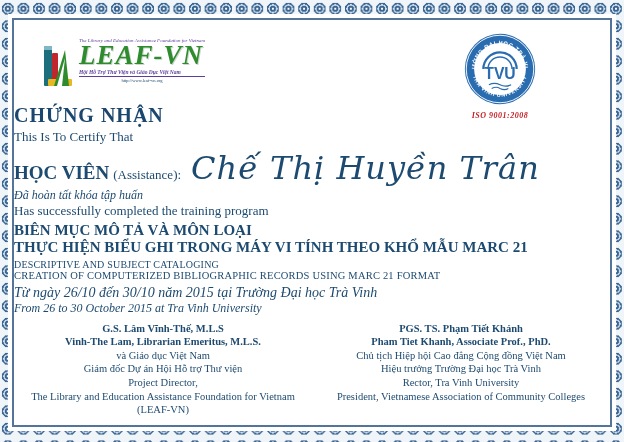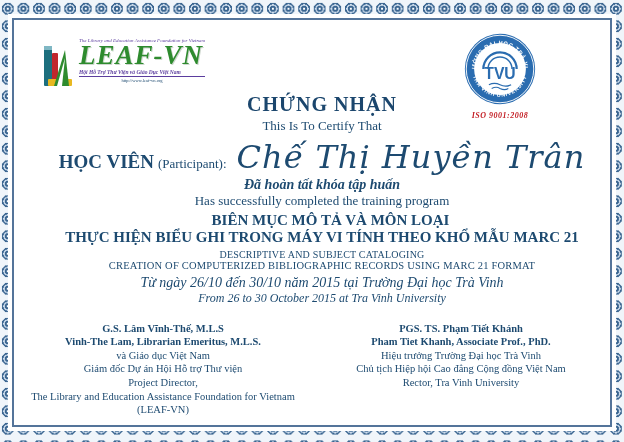--- a/index.html
+++ b/index.html
@@ -23,30 +23,30 @@
   .leaf-top{font-size:5px;font-style:italic;color:#5b3d9e;white-space:nowrap;}
   .leaf-name{font-size:27px;font-style:italic;color:#2e8b2e;font-weight:bold;line-height:0.95;
     text-shadow:1px 1px 0 #cfd8cf;letter-spacing:1px;}
   .leaf-vi{font-size:5.5px;font-style:italic;color:#5b3d9e;border-bottom:1px solid #5b3d9e;
     padding-bottom:1px;white-space:nowrap;font-weight:bold;}
   .leaf-url{font-size:4.5px;color:#1d4a70;text-align:center;margin-top:1px;}
   
   .tvu{position:absolute;right:68px;top:12px;width:84px;text-align:center;}
   .iso{font-size:8px;font-weight:bold;font-style:italic;color:#c42127;margin-top:1px;letter-spacing:0.5px;}
   
-  .content{position:absolute;left:0;right:0;top:73px;text-align:center;color:#1d4a70;padding-left:20px;}
+  .content{position:absolute;left:0;right:0;top:84px;text-align:left;color:#1d4a70;}
   .title{font-size:20px;font-weight:bold;letter-spacing:1px;color:#1b466d;}
   .subtitle{font-size:13px;margin-top:2px;}
   .name-row{margin-top:4px;white-space:nowrap;}
   .pl{font-size:19px;font-weight:bold;}
   .pl-en{font-size:13px;font-weight:normal;}
   .pname{font-size:32px;font-style:italic;font-family:"DejaVu Serif",serif;letter-spacing:1px;margin-left:6px;margin-top:34px;}
-  .line-vi-it{font-size:14px;font-style:italic;margin-top:1px;font-weight:bold;}
+  .line-vi-it{font-size:12px;font-style:italic;margin-top:1px;}
   .line-en-it{font-size:13px;}
-  .course1{font-size:15px;font-weight:bold;margin-top:3px;margin-left:17px;}
+  .course1{font-size:15px;font-weight:bold;margin-top:3px;}
   .course2{font-size:15px;font-weight:bold;}
   .cen{font-size:10px;margin-top:3px;letter-spacing:0.2px;}
   .cen2{font-size:10.5px;letter-spacing:0.2px;}
   .date-vi{font-size:14px;font-style:italic;margin-top:4px;}
   .date-en{font-size:12px;font-style:italic;}
   
   .sigs{position:absolute;left:0;right:0;bottom:8px;display:flex;color:#1d4a70;}
   .sig{width:50%;text-align:center;font-size:10.5px;line-height:1.3;}
   .sig span{display:block;}
   .sig .b{font-weight:bold;}
@@ -96,21 +96,21 @@
         <path d="M 31,61 q 5,-2.5 9,0 q 5,2.5 9,0" fill="none" stroke="#2a6cb0" stroke-width="1.2"></path>
       </svg>
       <div class="iso">ISO 9001:2008</div>
     </div>
 
     <div class="content">
       <div class="title">CHỨNG NHẬN</div>
       <div class="subtitle">This Is To Certify That</div>
       <div class="name-row">
         <span class="pl">HỌC VIÊN</span>
-        <span class="pl-en">(Participant):</span>
+        <span class="pl-en">(Assistance):</span>
         <span class="pname">Chế Thị Huyền Trân</span>
       </div>
       <div class="line-vi-it">Đã hoàn tất khóa tập huấn</div>
       <div class="line-en-it">Has successfully completed the training program</div>
       <div class="course1">BIÊN MỤC MÔ TẢ VÀ MÔN LOẠI</div>
       <div class="course2">THỰC HIỆN BIỂU GHI TRONG MÁY VI TÍNH THEO KHỔ MẪU MARC 21</div>
       <div class="cen">DESCRIPTIVE AND SUBJECT CATALOGING</div>
       <div class="cen2">CREATION OF COMPUTERIZED BIBLIOGRAPHIC RECORDS USING MARC 21 FORMAT</div>
       <div class="date-vi">Từ ngày 26/10 đến 30/10 năm 2015 tại Trường Đại học Trà Vinh</div>
       <div class="date-en">From 26 to 30 October 2015 at Tra Vinh University</div>
@@ -121,20 +121,21 @@
         <span class="b">G.S. Lâm Vĩnh-Thế, M.L.S</span>
         <span class="b">Vinh-The Lam, Librarian Emeritus, M.L.S.</span>
         <span>và Giáo dục Việt Nam</span>
         <span>Giám đốc Dự án Hội Hỗ trợ Thư viện</span>
         <span>Project Director,</span>
         <span>The Library and Education Assistance Foundation for Vietnam (LEAF-VN)</span>
       </div>
       <div class="sig">
         <span class="b">PGS. TS. Phạm Tiết Khánh</span>
         <span class="b">Pham Tiet Khanh, Associate Prof., PhD.</span>
+        <span>Chủ tịch Hiệp hội Cao đẳng Cộng đồng Việt Nam</span>
         <span>Hiệu trưởng Trường Đại học Trà Vinh</span>
-        <span>Chủ tịch Hiệp hội Cao đẳng Cộng đồng Việt Nam</span>
         <span>Rector, Tra Vinh University</span>
+        <span>President, Vietnamese Association of Community Colleges</span>
       </div>
     </div>
 
   </div>
 </div>
 
 </body></html>

